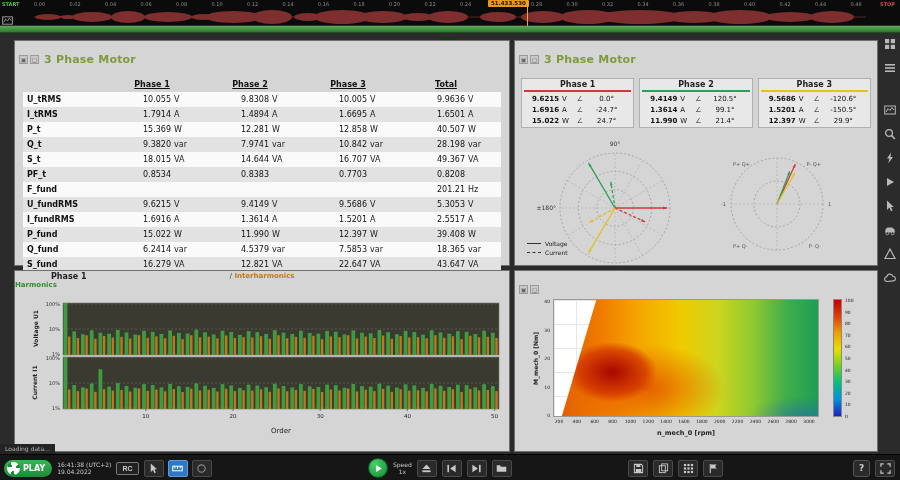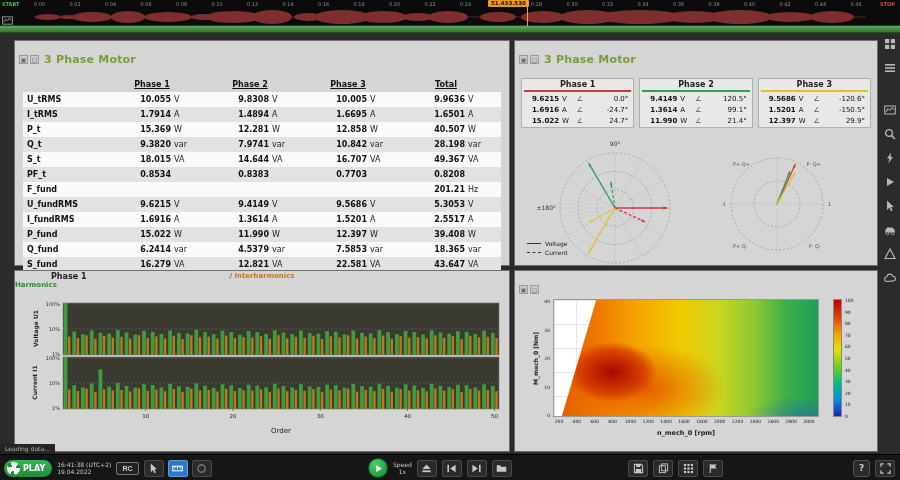--- a/index.html
+++ b/index.html
@@ -31,34 +31,34 @@
   #p-heat{left:514px;top:270px;width:364px;height:182px}
 
   
   .rms-table{margin:0 8px;font-size:8px;color:#111}
   .t-row{display:flex;height:15px;align-items:center}
   .t-row.even{background:#fafafa}
   .t-row.odd{background:#e2e2e2}
   .t-head{background:transparent}
   .c-label{width:80px;font-weight:bold;padding-left:4px}
   .c-group{width:98px;display:flex}
-  .c-val{flex:1;text-align:right;font-weight:bold}
+  .c-val{flex:1;text-align:right;font-weight:normal}
   .c-unit{width:30px;padding-left:3px;color:#222}
   .c-head{flex:1;text-align:center;font-weight:bold;text-decoration:underline}
 
   
   .cards{display:flex;gap:5px;margin:1px 6px}
   .card{flex:1;background:#e8e8e8;border:1px solid #b0b0b0;padding-bottom:1px}
   .card .cname{text-align:center;font-weight:bold;font-size:8px;padding:1px 0;color:#222}
   .card .cbar{height:2px;margin:0 2px 1px 2px}
   .pv{display:flex;align-items:center;font-size:7px;color:#111;padding:0 5px;height:11px}
   .pv .v{font-weight:bold;width:32px;text-align:right}
   .pv .u{width:16px;padding-left:3px}
   .pv .angsym{color:#555;width:10px;text-align:center}
-  .pv .a{flex:1;text-align:right}
+  .pv .a{flex:1;text-align:center}
   #polar{display:block;margin-top:2px}
   .vleg{position:absolute;left:12px;bottom:8px;font-size:6px;color:#222}
   .vleg div{display:flex;align-items:center;gap:4px;height:9px}
   .vleg .ln{width:14px;border-top:1.5px solid #333}
   .vleg .ln.dash{border-top-style:dashed}
 
   
   .harm-head{position:relative;height:13px}
   .phase-lbl{position:absolute;left:36px;top:1px;font-size:8px;font-weight:bold;color:#222}
   .hleg{position:absolute;left:0;right:0;top:1px;text-align:center;font-size:7px;font-weight:bold}
@@ -415,21 +415,21 @@
           <div class="c-label">S_fund</div>
           <div class="c-group">
             <span class="c-val">16.279</span>
             <span class="c-unit">VA</span>
           </div>
           <div class="c-group">
             <span class="c-val">12.821</span>
             <span class="c-unit">VA</span>
           </div>
           <div class="c-group">
-            <span class="c-val">22.581</span>
+            <span class="c-val">22.647</span>
             <span class="c-unit">VA</span>
           </div>
           <div class="c-group">
             <span class="c-val">43.647</span>
             <span class="c-unit">VA</span>
           </div>
         </div>
       </div>
   </div>
 

